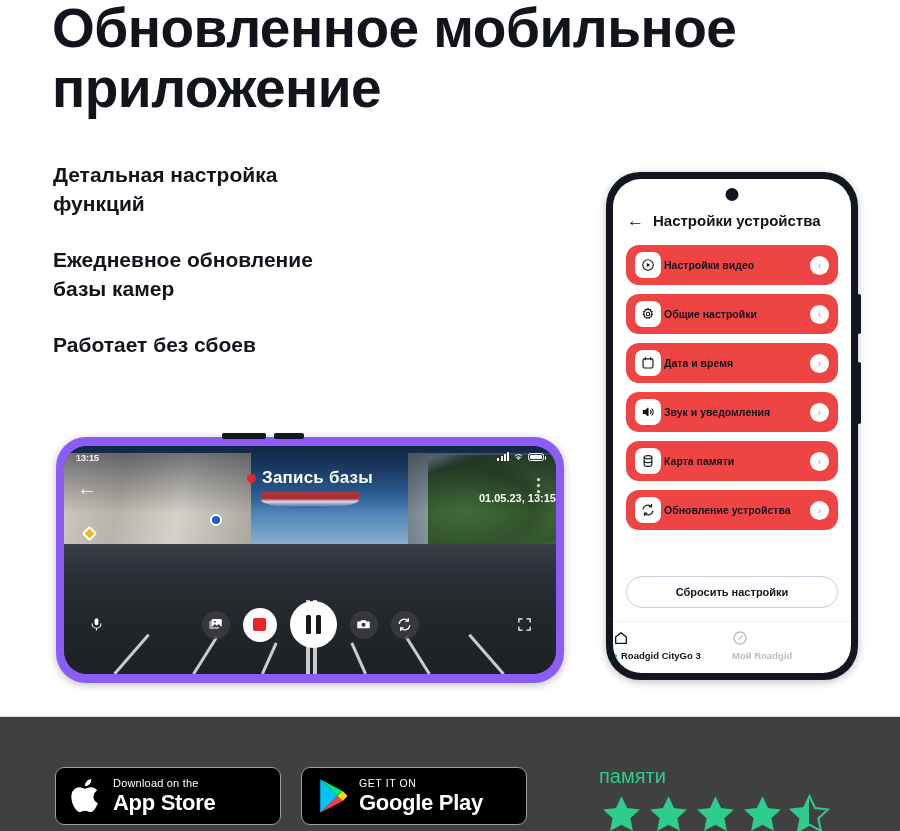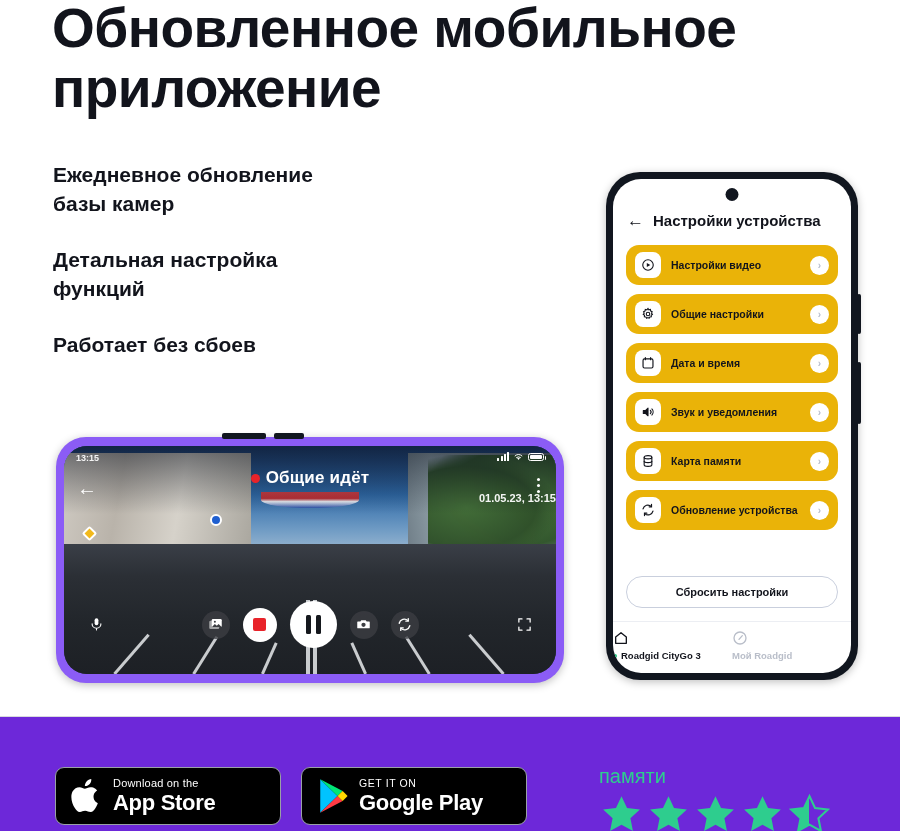--- a/index.html
+++ b/index.html
@@ -170,22 +170,22 @@
     width:13px; height:13px; border-radius:50%; background:#11161f; }
   .port-header {
     display:flex; align-items:center; gap:9px;
     padding: 33px 14px 12px 14px;
   }
   .port-back { font-size:17px; color:#12141c; line-height:1; }
   .port-title { font-size:15px; font-weight:700; color:#12141c; }
 
   .settings-list { padding: 4px 13px 0 13px; display:flex; flex-direction:column; gap:9px; }
   .set-row {
-    display:flex; align-items:center; gap:10px;
-    background:#eab308; border-radius:13px; padding:7px 9px;
+    display:flex; align-items:center; gap:3px;
+    background:#ef4444; border-radius:13px; padding:7px 9px;
   }
   .set-ico {
     width:26px; height:26px; border-radius:8px; background:#fff;
     display:flex; align-items:center; justify-content:center; flex:0 0 auto;
   }
   .set-ico svg { width:14px; height:14px; }
   .set-label { font-size:10.5px; font-weight:600; color:#12141c; flex:1; }
   .set-chev {
     width:19px; height:19px; border-radius:50%; background:#fff;
     display:flex; align-items:center; justify-content:center; flex:0 0 auto;
@@ -205,21 +205,21 @@
   }
   .tab { flex:1; display:flex; flex-direction:column; align-items:flex-start; gap:4px; }
   .tab svg { width:16px; height:16px; }
   .tab-label { font-size:9.5px; font-weight:700; color:#12141c; display:flex; align-items:center; gap:4px; }
   .tab-label .gdot { width:4px; height:4px; border-radius:50%; background:#22c07c; display:inline-block; }
   .tab.inactive .tab-label { color:#b9bec9; font-weight:600; }
 
   
   .footer {
     position:absolute; left:0; bottom:0; width:900px; height:115px;
-    background:#6d28d9; border-top:1px solid #d8dade;
+    background:#404040; border-top:1px solid #d8dade;
   }
   .badge {
     position:absolute; background:#000; border-radius:9px;
     border:1px solid #9aa0a6;
     display:flex; align-items:center; gap:9px; padding:9px 14px;
   }
   .badge.appstore { left:55px; top:50px; width:226px; height:58px; }
   .badge.gplay { left:301px; top:50px; width:226px; height:58px; }
   .badge-txt { display:flex; flex-direction:column; line-height:1; color:#fff; }
   .badge-small { font-size:11px; letter-spacing:.2px; margin-bottom:3px; }
@@ -232,24 +232,24 @@
   .stars svg { width:45px; height:45px; display:block; }
 </style>
 </head>
 <body>
 
 <div class="page">
 
   <div class="heading">Обновленное мобильное приложение</div>
 
   <div class="features">
+    <div class="feature">Детальная настройка
+функций</div>
     <div class="feature">Ежедневное обновление
 базы камер</div>
-    <div class="feature">Детальная настройка
-функций</div>
     <div class="feature">Работает без сбоев</div>
   </div>
 
   <div class="phone-land">
     <span class="land-btn b1"></span>
     <span class="land-btn b2"></span>
     <div class="land-screen">
       <div class="sky"></div>
       <div class="bld-l"></div>
       <div class="bld-r"></div>
@@ -288,21 +288,21 @@
             <i></i>
           </span>
       </div>
       <div class="land-back">←</div>
       <div class="land-dots">
           <i></i>
           <i></i>
           <i></i>
         </div>
       <div class="rec-title">
-        <span class="reddot"></span><span>Общие идёт</span>
+        <span class="reddot"></span><span>Запись базы</span>
       </div>
       <div class="rec-time">01.05.23, 13:15</div>
 
       <div class="land-controls">
         <div class="ctrl plain">
           <svg width="15" height="15" viewBox="0 0 24 24" fill="#fff">
             <rect x="9" y="2" width="6" height="11" rx="3"></rect>
             <path d="M5 11a7 7 0 0 0 14 0" stroke="#fff" stroke-width="1.8" fill="none" stroke-linecap="round"></path>
             <rect x="11.2" y="17.5" width="1.6" height="4" rx=".8"></rect>
           </svg>

